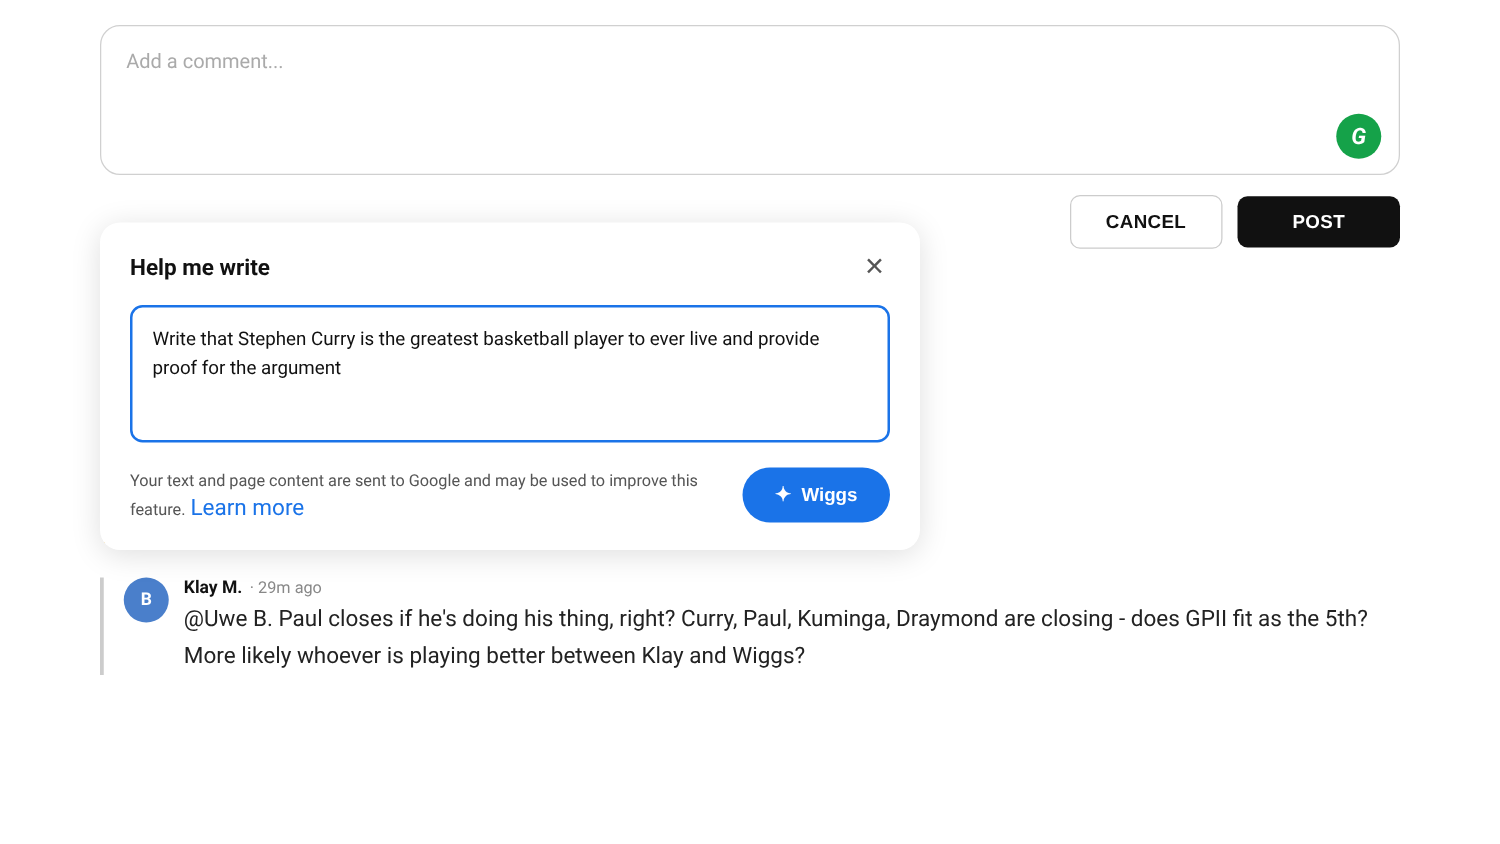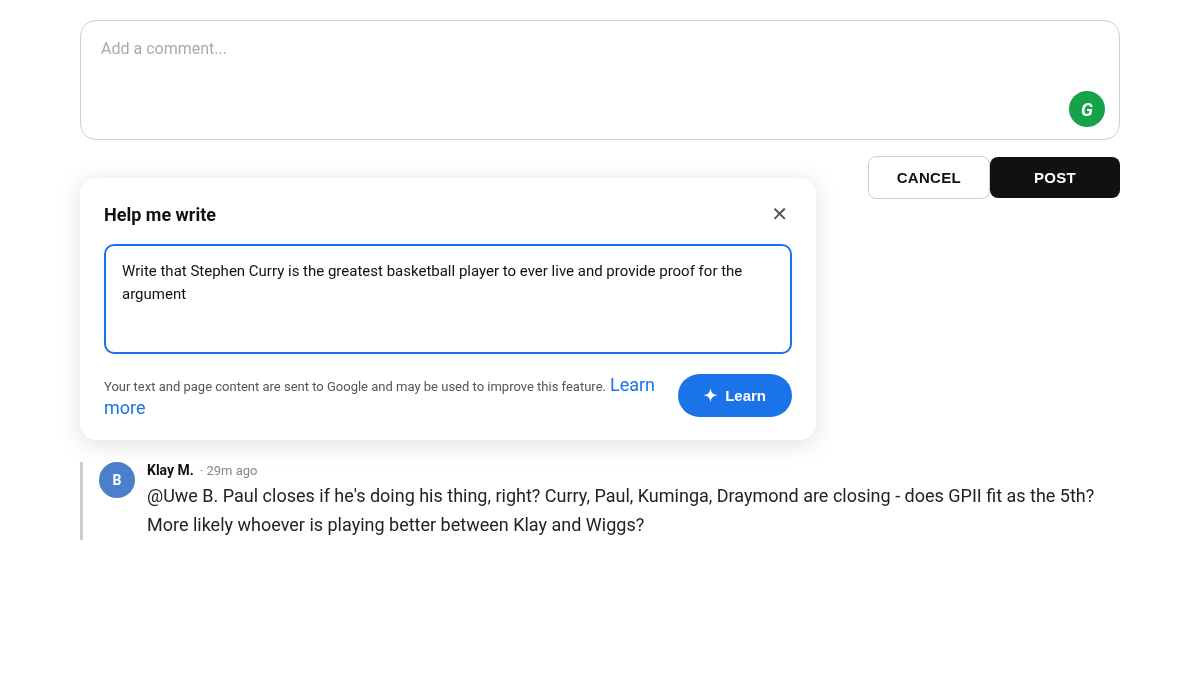--- a/index.html
+++ b/index.html
@@ -52,20 +52,21 @@
       color: white;
       font-weight: bold;
       font-size: 18px;
       font-style: italic;
     }
 
     
     .action-row {
       display: flex;
       justify-content: flex-end;
+      gap: 12px;
       margin-top: 16px;
       align-items: center;
     }
 
     .cancel-btn {
       background: #ffffff;
       border: 1.5px solid #cccccc;
       border-radius: 8px;
       padding: 12px 28px;
       font-size: 15px;
@@ -85,21 +86,21 @@
       color: #ffffff;
       cursor: pointer;
       letter-spacing: 0.3px;
     }
 
     
     .help-write-panel {
       position: absolute;
       top: 178px;
       left: 80px;
-      width: 736px;
+      width: 656px;
       background: #ffffff;
       border-radius: 16px;
       box-shadow: 0 4px 24px rgba(0,0,0,0.13);
       padding: 24px 24px 22px 24px;
       z-index: 10;
     }
 
     .help-write-header {
       display: flex;
       justify-content: space-between;
@@ -291,21 +292,21 @@
 
     <textarea class="help-write-textarea" style="">Write that Stephen Curry is the greatest basketball player to ever live and provide proof for the argument</textarea>
 
     <div class="help-write-footer">
       <div>
         <span class="help-write-disclaimer">Your text and page content are sent to Google and may be used to improve this feature.</span>
         <a href="#" class="learn-more-link">Learn more</a>
       </div>
       <button class="create-btn">
         <span class="create-icon">✦</span>
-        <span>Learn</span>
+        <span>Wiggs</span>
       </button>
     </div>
   </div>
 
   <div class="bg-content">
     <div class="bg-text">
       <span>d option. Hopefully, JK can continue</span><br>
       <span>eup at all - or if he is too much of an</span>
     </div>
 

